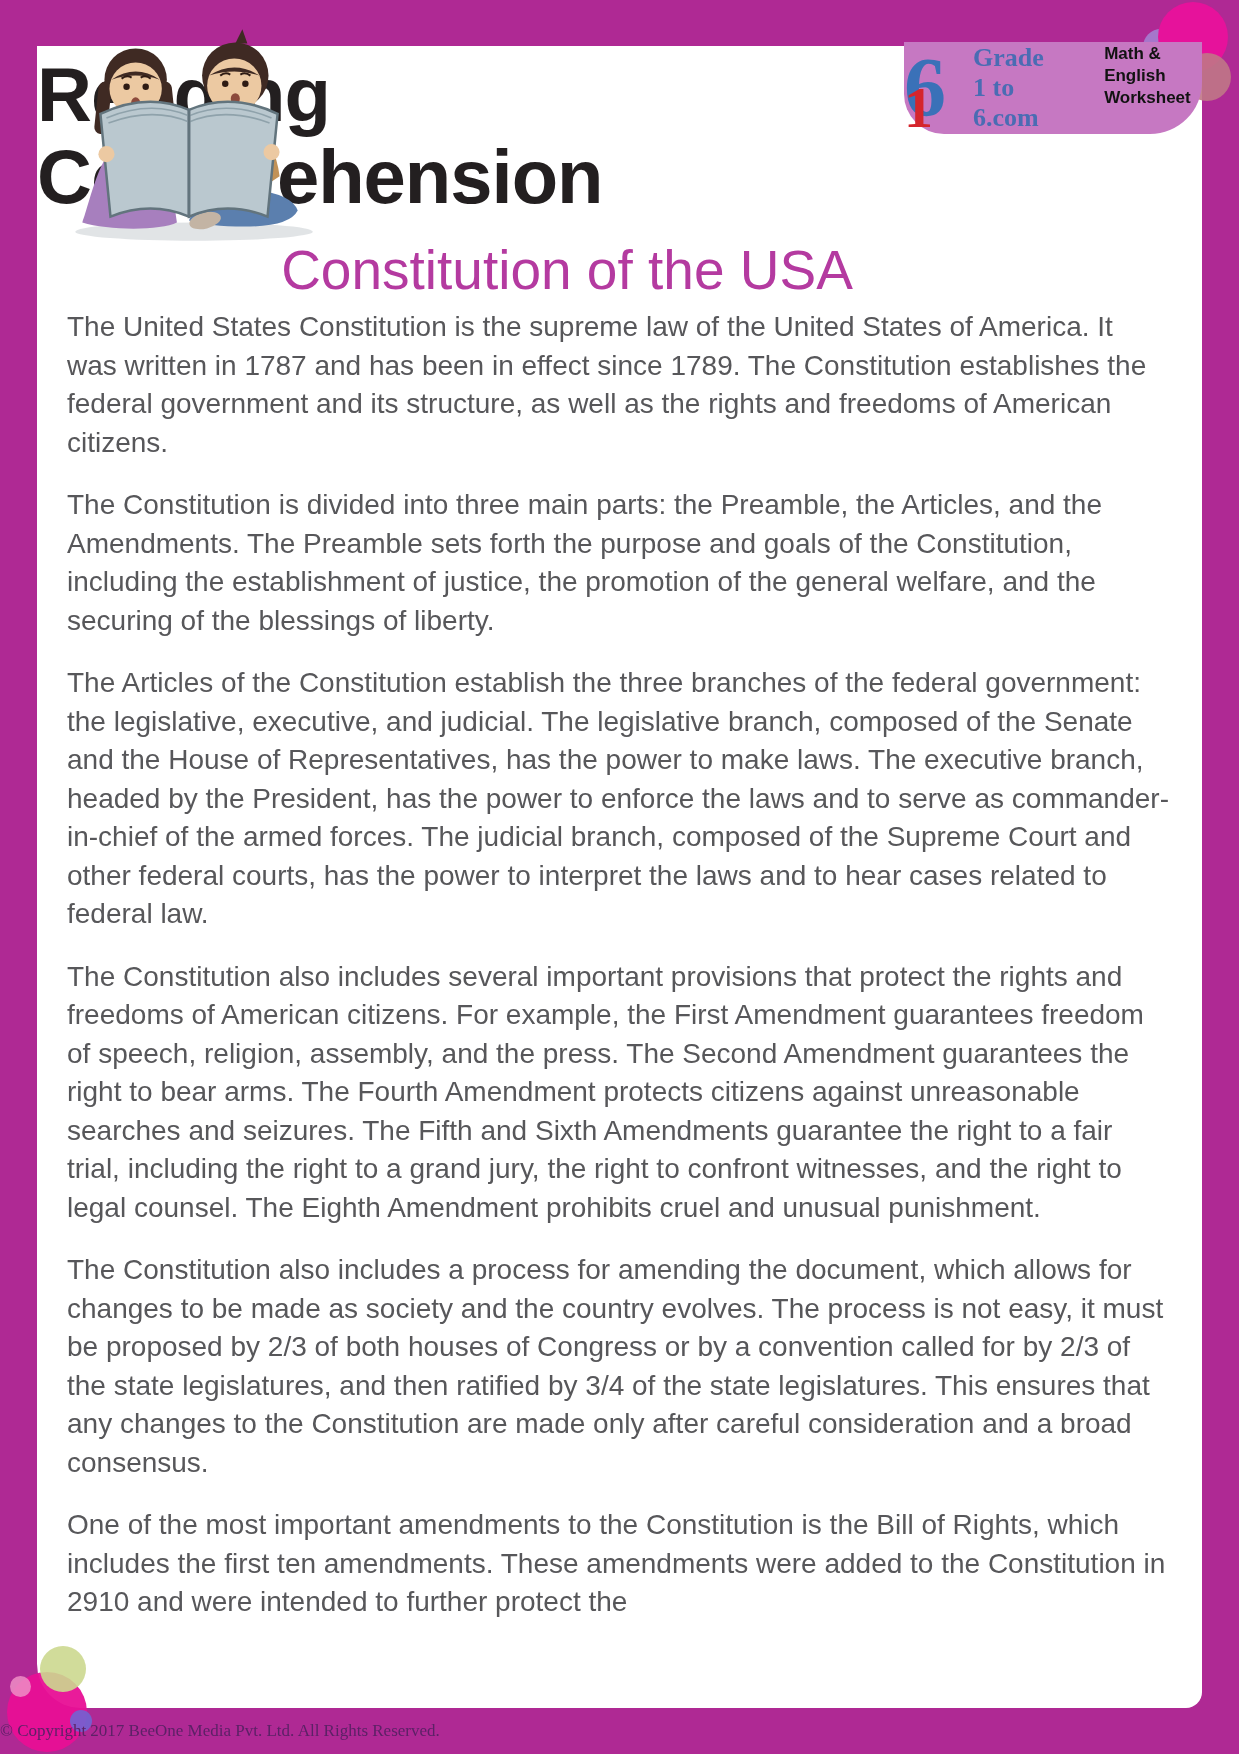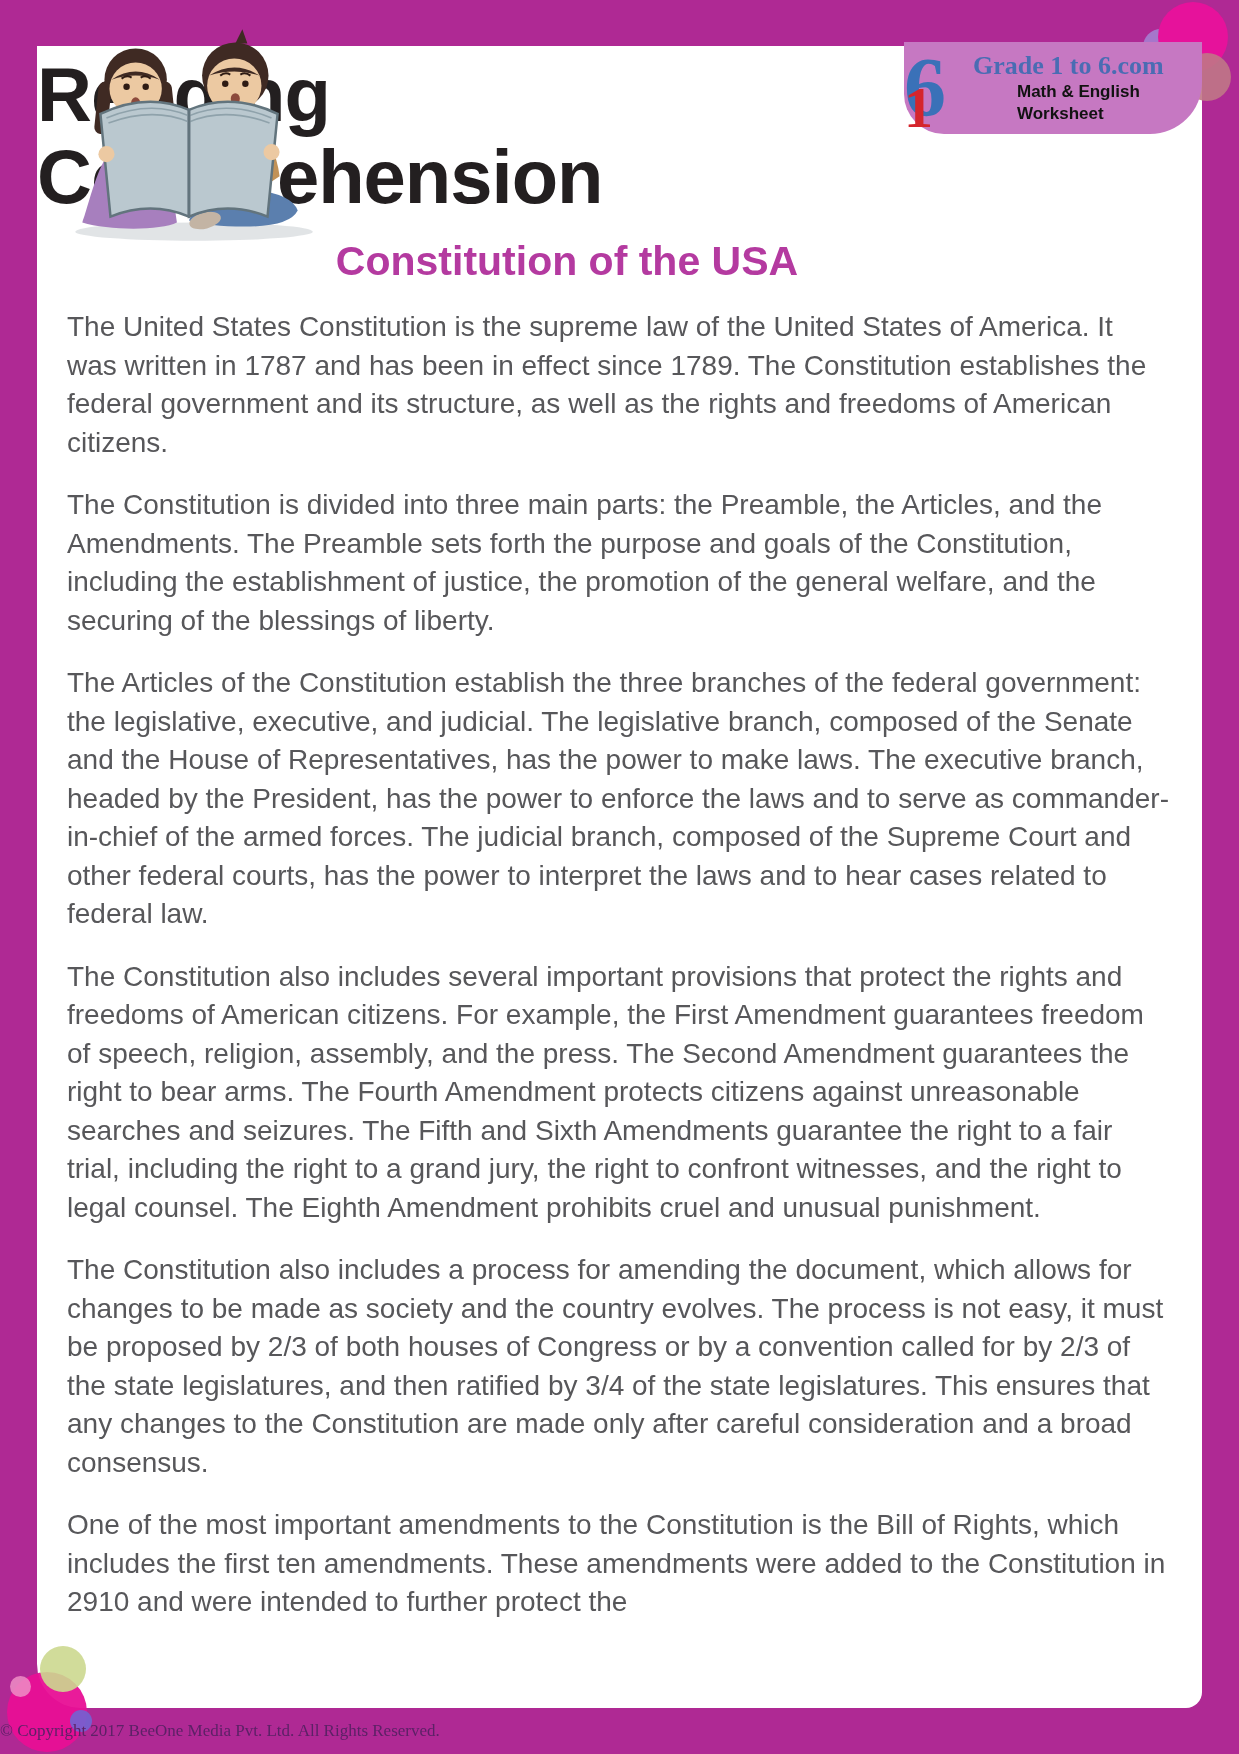--- a/index.html
+++ b/index.html
@@ -35,22 +35,22 @@
     font-size: 76px;
     line-height: 82px;
     letter-spacing: -1px;
     color: #231f20;
   }
   .subtitle {
     position: absolute;
     left: 0; top: 192px;
     width: 1060px;
     text-align: center;
-    font-weight: 700;
-    font-size: 41px;
+    font-weight: 400;
+    font-size: 55px;
     color: #b43aa0;
   }
   
   .logo-box {
     position: absolute;
     right: 37px; top: 42px;
     width: 298px; height: 92px;
     background: #c678c2;
     border-radius: 0 0 52px 40px;
     display: flex;
@@ -66,21 +66,21 @@
     font-size: 84px; line-height: 86px;
     color: #3a71b8;
   }
   .logo-one {
     position: absolute; left: 0px; bottom: -6px;
     font-family: "Liberation Serif", serif;
     font-weight: bold;
     font-size: 58px; line-height: 58px;
     color: #d5252c;
   }
-  .logo-text { display: flex; flex-direction: column; align-items: flex-start; }
+  .logo-text { display: flex; align-items: flex-start; }
   .logo-site {
     font-family: "Liberation Serif", serif;
     font-weight: bold;
     font-size: 26px; line-height: 30px;
     color: #4a6cb3;
   }
   .logo-tagline {
     font-weight: bold;
     font-size: 17px; line-height: 22px;
     color: #121212;

